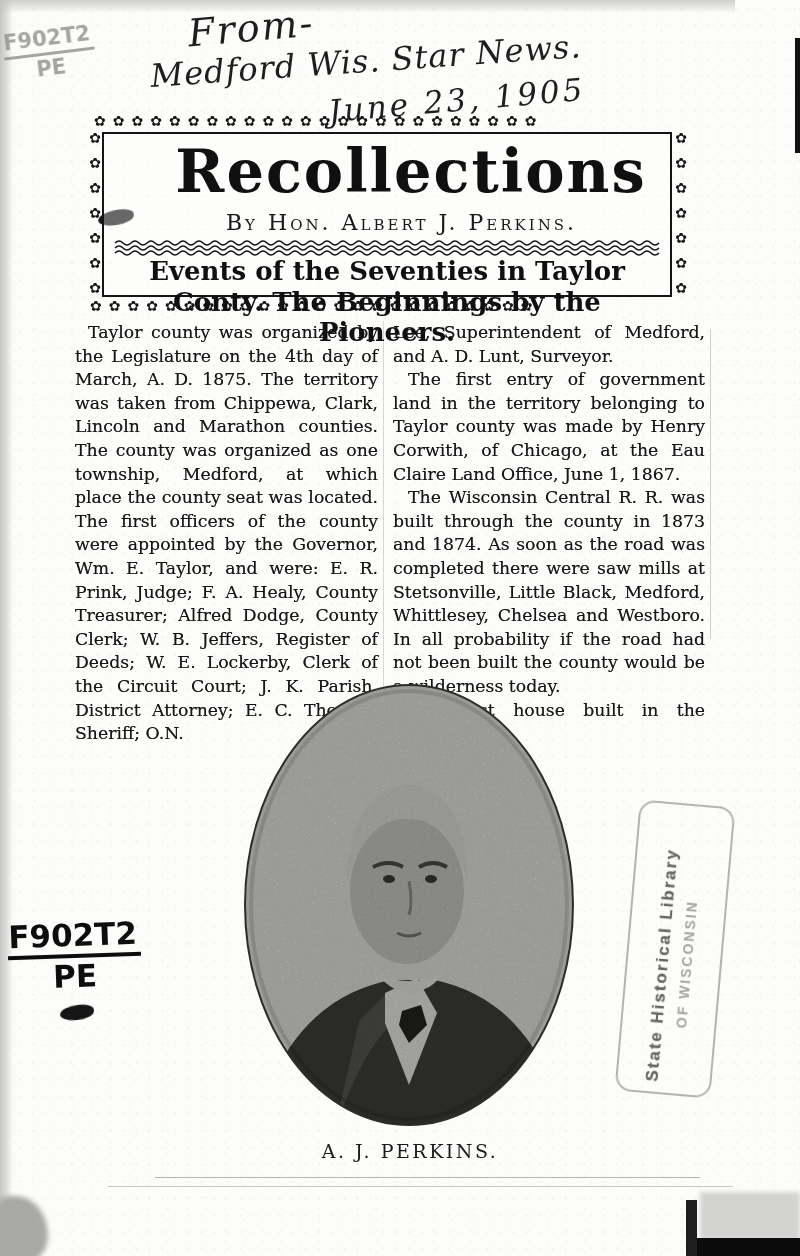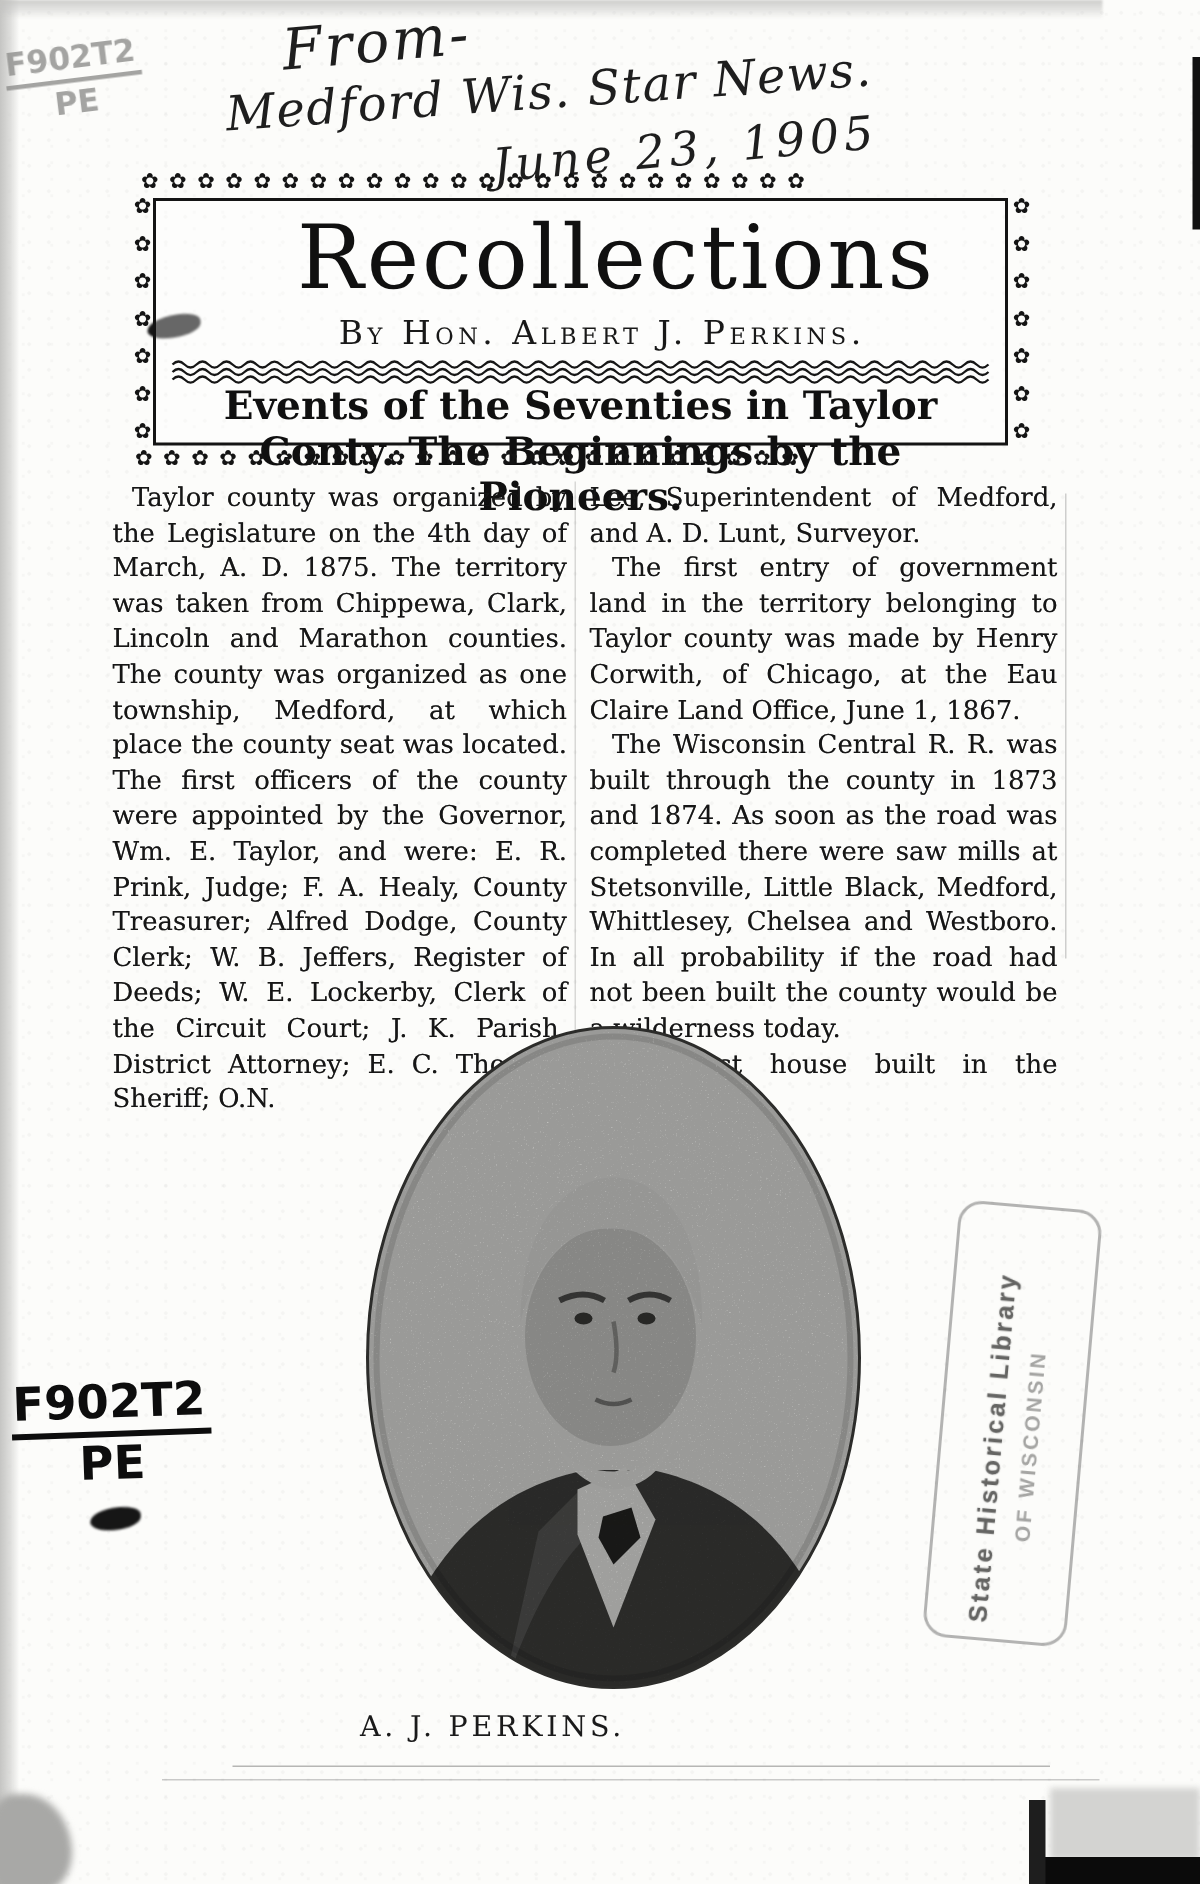--- a/index.html
+++ b/index.html
@@ -48,21 +48,21 @@
   .motif{color:#141414;font-family:"DejaVu Sans",sans-serif;font-size:14px;line-height:1;
     white-space:nowrap;overflow:hidden;letter-spacing:7px;}
   .motif-top{position:absolute;left:6px;top:0;width:588px;height:17px;}
   .motif-bottom{position:absolute;left:2px;bottom:0;width:592px;height:17px;}
   .motif-col{position:absolute;top:16px;bottom:16px;width:16px;writing-mode:vertical-rl;
     letter-spacing:9px;overflow:hidden;}
   .motif-col.left{left:-2px;}
   .motif-col.right{right:-2px;}
   .masthead-inner{position:absolute;left:14px;right:14px;top:18px;bottom:19px;
     border:2px solid #141414;text-align:center;background:rgba(255,255,255,.35);}
-  .title{margin-top:8px;font-size:59px;font-weight:400;letter-spacing:2px;line-height:1.0;color:#101010;margin-left:48px;}
+  .title{margin-top:8px;font-size:59px;font-weight:700;letter-spacing:2px;line-height:1.0;color:#101010;margin-left:48px;}
   .byline{margin-top:9px;font-variant:small-caps;font-size:22px;letter-spacing:3px;color:#181818;margin-left:29px;}
   .wavy{display:block;margin:4px auto 0 auto;}
   .subtitle{margin:0 auto 0 auto;max-width:552px;font-size:26px;font-weight:700;
     line-height:1.18;color:#101010;text-align:center;}
 
   
   .article{left:75px;top:321px;width:630px;display:flex;}
   .col{font-size:17.3px;line-height:23.6px;text-align:justify;text-align-last:left;
     color:#161616;text-shadow:0 0 .35px rgba(0,0,0,.55);}
   .col p{margin:0;}
@@ -70,21 +70,21 @@
   .col p{text-indent:15px;}
   .col-left{width:303px;}
   .col-left p:first-child{text-indent:13px;}
   .col-right{width:312px;margin-left:5px;padding-left:9px;border-left:1px solid rgba(0,0,0,.14);}
   .col-right p:first-child{text-indent:0;}
   .article::after{content:"";position:absolute;right:-6px;top:8px;height:310px;width:1px;
     background:rgba(0,0,0,.18);}
 
   
   .portrait{left:239px;top:681px;width:340px;height:448px;}
-  .caption{left:240px;top:1140px;width:340px;text-align:left;font-size:19px;
+  .caption{left:240px;top:1140px;width:340px;text-align:center;font-size:19px;
     letter-spacing:2.5px;color:#1a1a1a;font-weight:500;}
   .rule-1{left:155px;top:1177px;width:545px;height:1px;background:rgba(0,0,0,.28);}
   .rule-2{left:108px;top:1186px;width:625px;height:1px;background:rgba(0,0,0,.20);}
 
   
   .lib-stamp{left:627px;top:803px;width:96px;height:292px;transform:rotate(5deg);
     border:2px solid rgba(70,70,70,.40);border-radius:16px;
     display:flex;flex-direction:row;justify-content:center;gap:6px;
     padding:10px 4px;box-sizing:border-box;filter:blur(.3px);}
   .lib-line{writing-mode:vertical-rl;transform:rotate(180deg);

